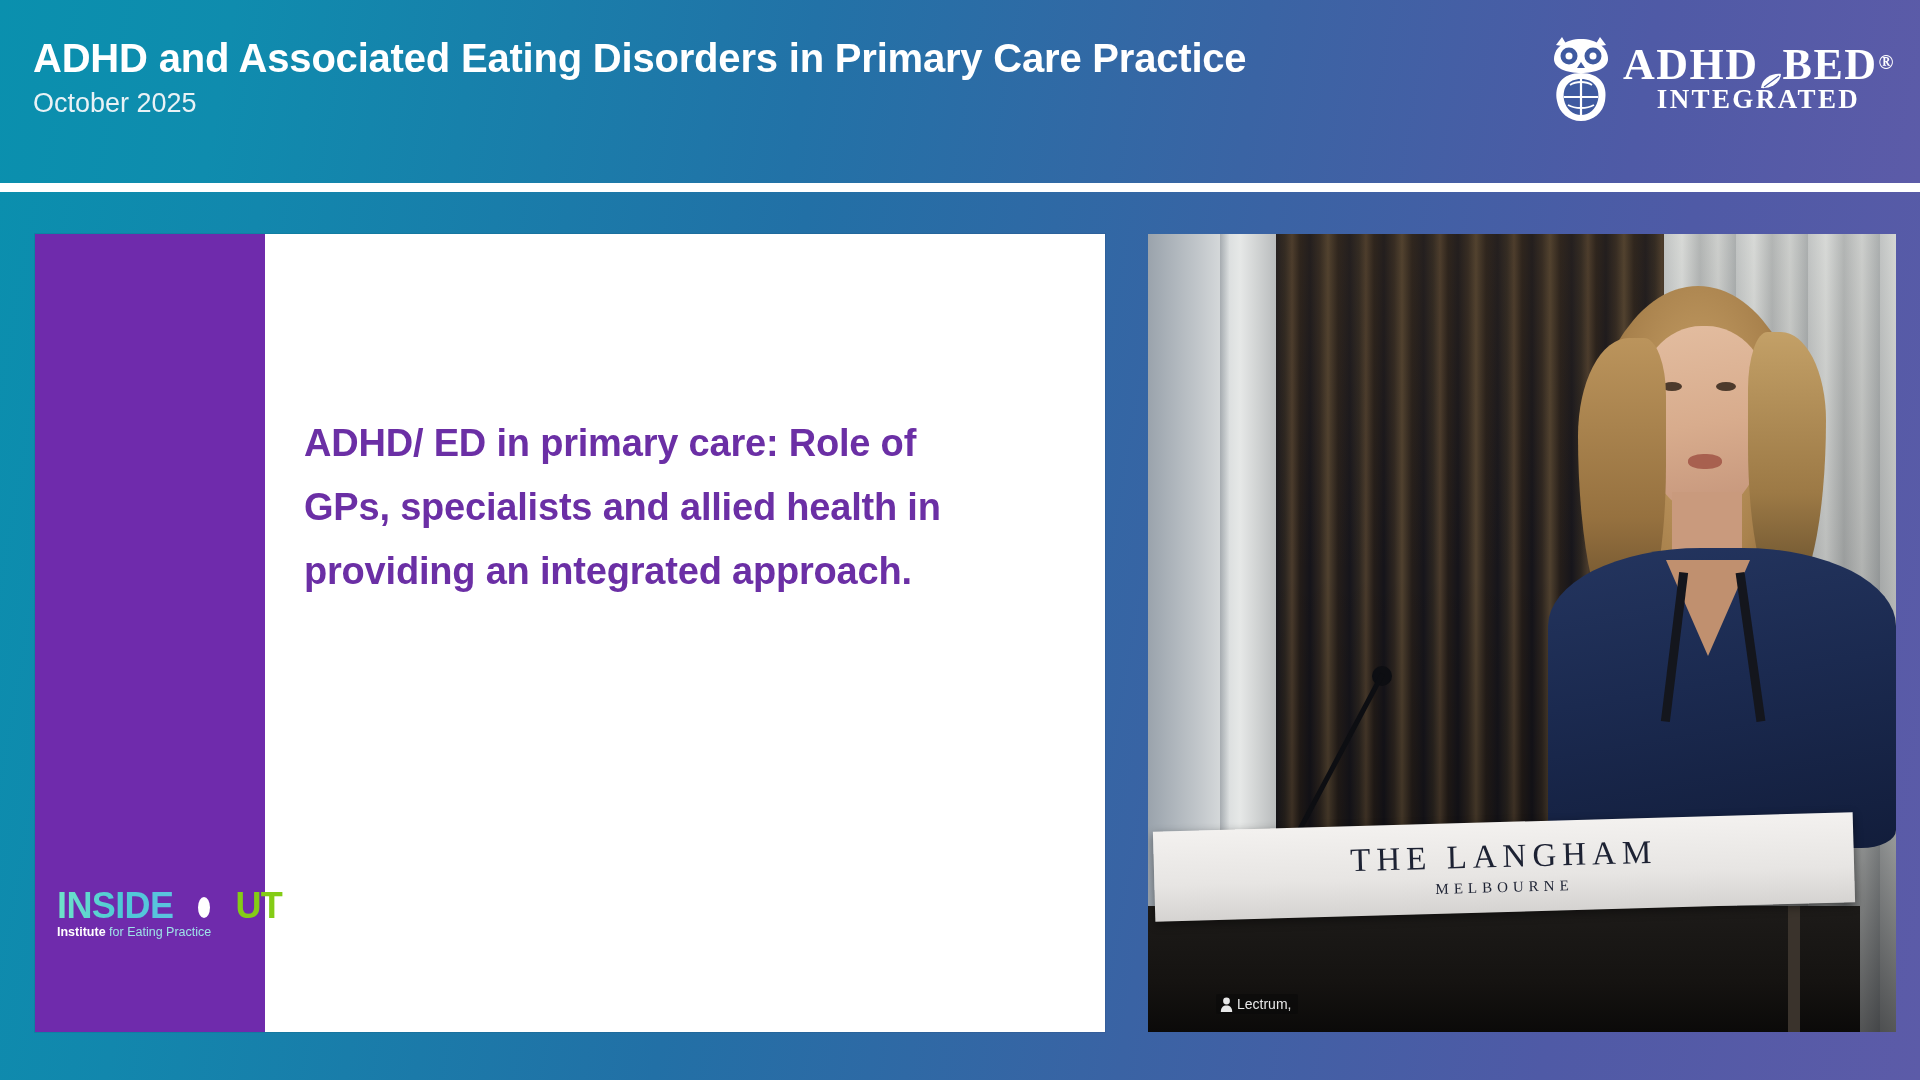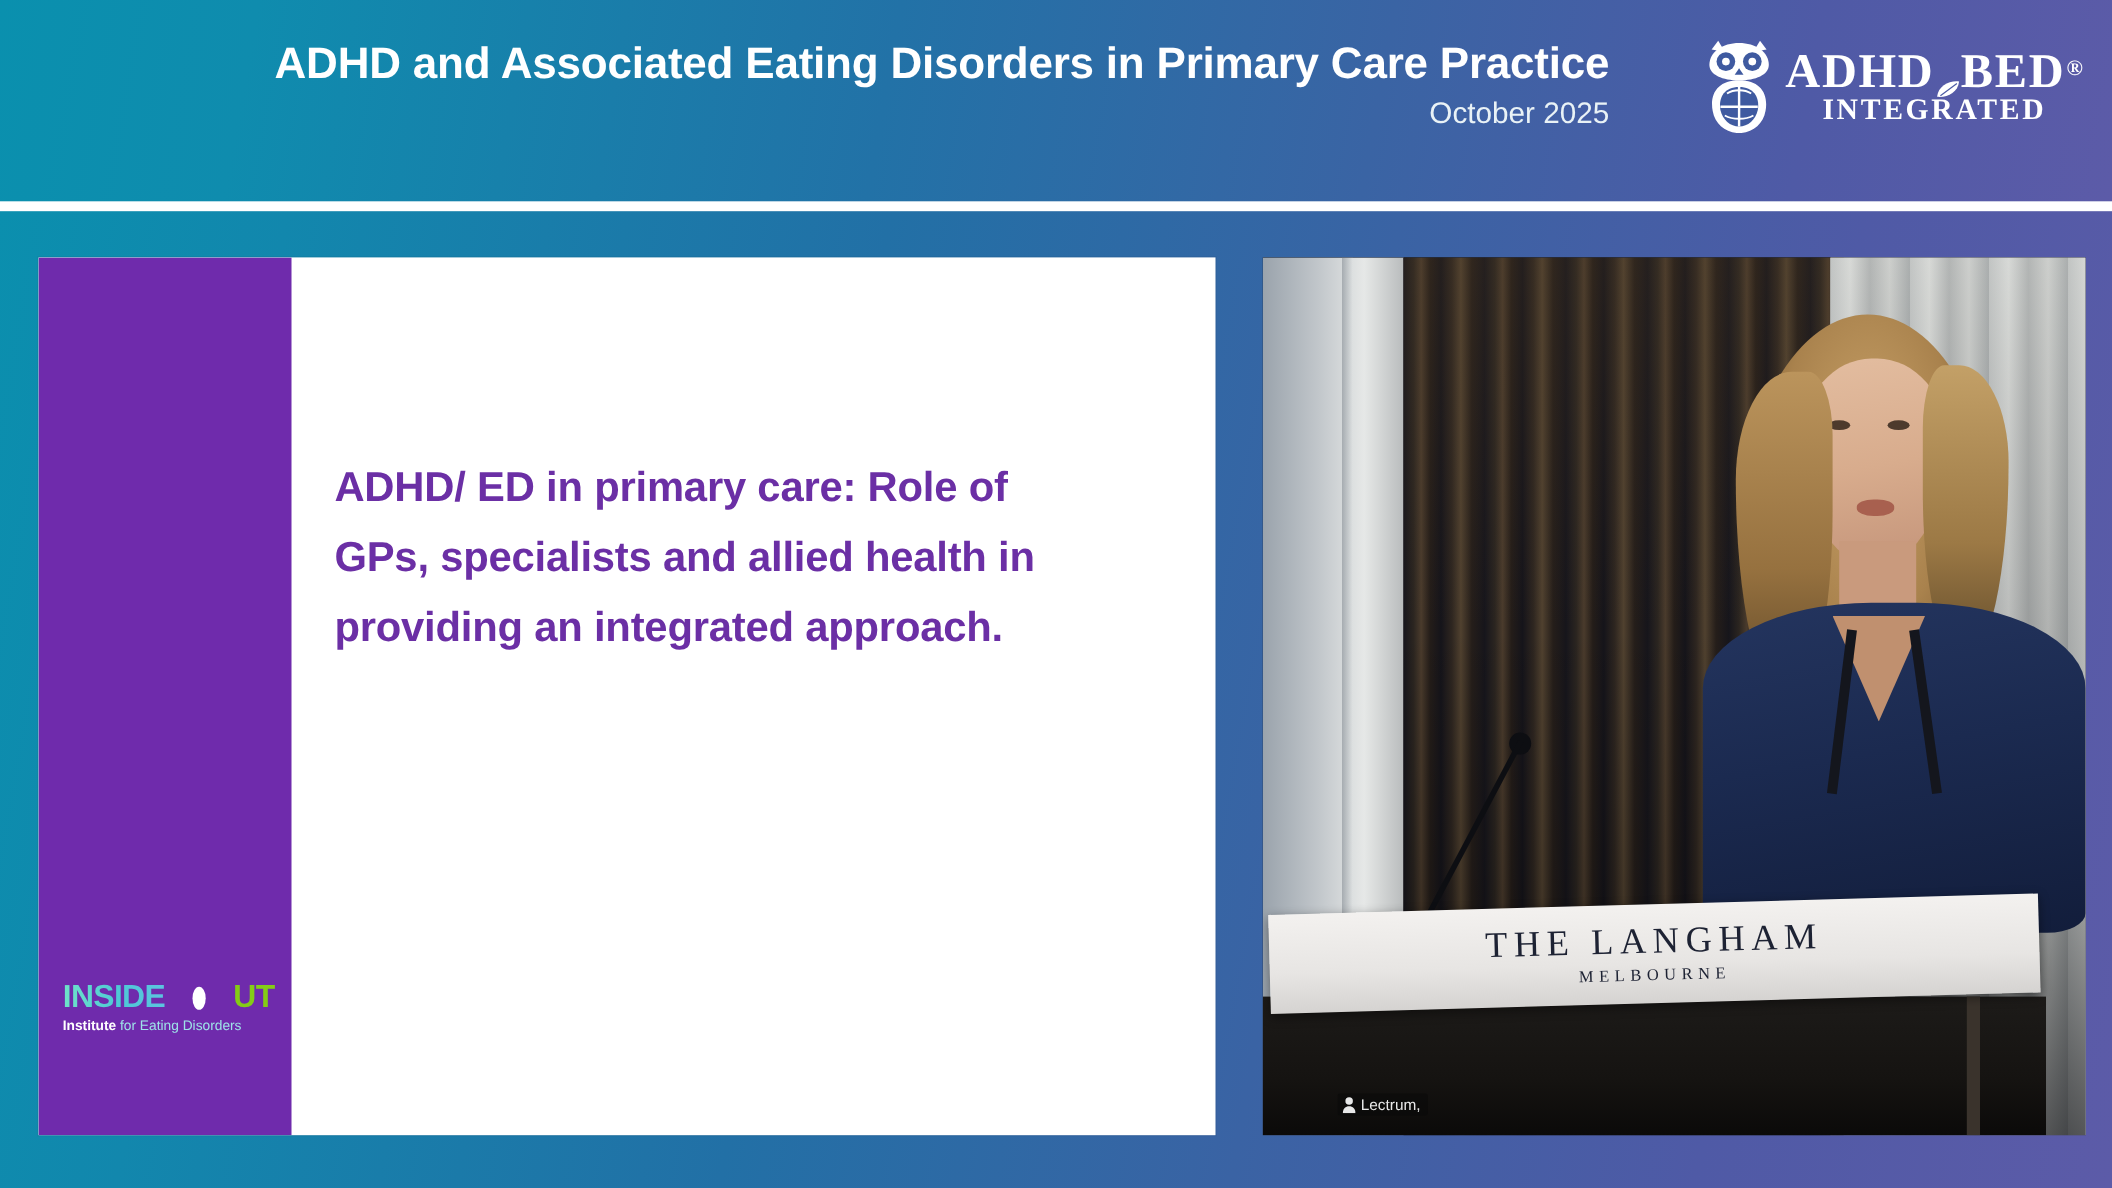--- a/index.html
+++ b/index.html
@@ -50,21 +50,20 @@
     top: 183px;
     width: 1920px;
     height: 9px;
     background: #ffffff;
   }
   .header-text {
     position: absolute;
     left: 33px;
     top: 34px;
     width: 1430px;
-    text-align: right;
   }
   .deck-title {
     margin: 0;
     color: #ffffff;
     font-size: 40px;
     font-weight: bold;
     letter-spacing: -0.2px;
     line-height: 48px;
     white-space: nowrap;
   }
@@ -160,21 +159,21 @@
   }
 
   
   .io-logo {
     position: absolute;
     left: 22px;
     bottom: 92px;
     width: 190px;
   }
   .io-wordmark {
-    font-size: 29px;
+    font-size: 36px;
     font-weight: bold;
     letter-spacing: -0.6px;
     line-height: 32px;
     display: flex;
     align-items: center;
     white-space: nowrap;
     gap: 24px;
   }
   .io-inside {
     background: linear-gradient(90deg, #6fe3c8 0%, #4ec9d6 55%, #5cc4e0 100%);
@@ -509,21 +508,21 @@
     <div class="slide-card">
 
       <div class="slide-sidebar">
         <div class="io-logo">
           <div class="io-wordmark">
             <span class="io-inside">INSIDE</span>
             <span class="io-o"></span>
             <span class="io-ut">UT</span>
           </div>
           <div class="io-tagline">
-            <span class="io-tag-strong">Institute</span><span class="io-tag-soft"> for Eating Disorders</span>
+            <span class="io-tag-strong">Institute</span><span class="io-tag-soft"> for Eating Practice</span>
           </div>
         </div>
       </div>
 
       <div class="slide-body">
         <h2 class="slide-heading">ADHD/ ED in primary care: Role of GPs, specialists and allied health in providing an integrated approach.</h2>
       </div>
     </div>
 
     <div class="photo-panel">

